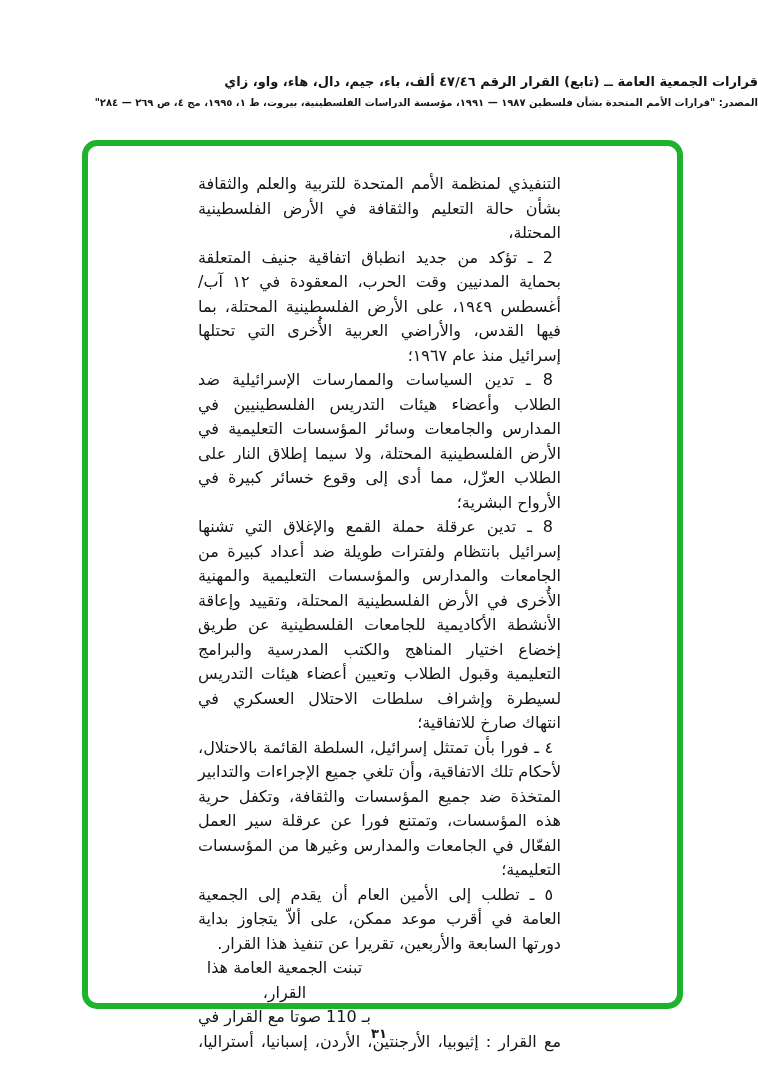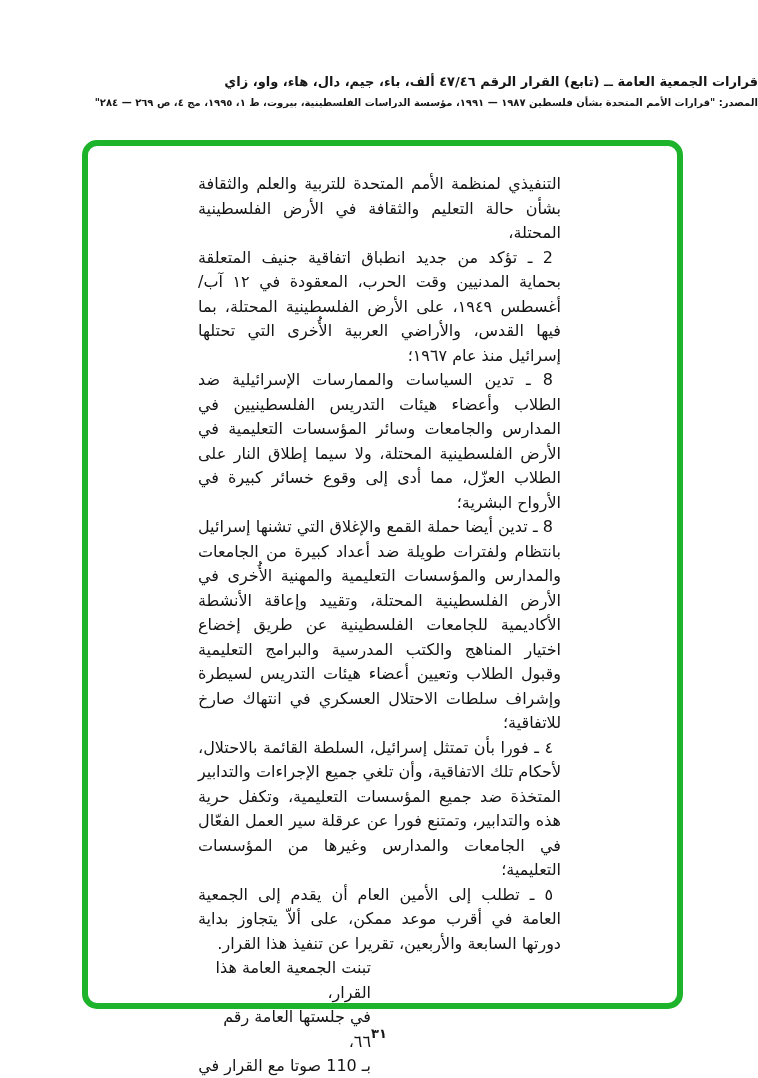--- a/index.html
+++ b/index.html
@@ -42,21 +42,21 @@
     font-size:16px;
     line-height:24.5px;
     color:#141414;
     margin-left:36px;
   }
   .res-text p{margin:0;padding:0;}
   .para-num{text-indent:8px;}
   .para-num b{font-weight:normal;}
   
   .adopt-line{
-    text-align:right;
+    text-align:center;
     margin-right:190px;
   }
   .adopt-line.adopt-last{
     margin-right:145px;
   }
   
   .vote-line{
     text-align:justify;
     text-align-last:justify;
   }
@@ -90,39 +90,38 @@
       </p>
 
       <p class="para-num">
         <span>8 ـ</span>
         <b>تدين</b>
         <span>السياسات والممارسات الإسرائيلية ضد الطلاب وأعضاء هيئات التدريس الفلسطينيين في المدارس والجامعات وسائر المؤسسات التعليمية في الأرض الفلسطينية المحتلة، ولا سيما إطلاق النار على الطلاب العزّل، مما أدى إلى وقوع خسائر كبيرة في الأرواح البشرية؛</span>
       </p>
 
       <p class="para-num">
         <span>8 ـ</span>
-        <b>تدين أيضا</b>
+        <b>تدين عرقلة</b>
         <span>حملة القمع والإغلاق التي تشنها إسرائيل بانتظام ولفترات طويلة ضد أعداد كبيرة من الجامعات والمدارس والمؤسسات التعليمية والمهنية الأُخرى في الأرض الفلسطينية المحتلة، وتقييد وإعاقة الأنشطة الأكاديمية للجامعات الفلسطينية عن طريق إخضاع اختيار المناهج والكتب المدرسية والبرامج التعليمية وقبول الطلاب وتعيين أعضاء هيئات التدريس لسيطرة وإشراف سلطات الاحتلال العسكري في انتهاك صارخ للاتفاقية؛</span>
       </p>
 
       <p class="para-num">
         <span>٤ ـ</span>
         <b>فورا</b>
-        <span>بأن تمتثل إسرائيل، السلطة القائمة بالاحتلال، لأحكام تلك الاتفاقية، وأن تلغي جميع الإجراءات والتدابير المتخذة ضد جميع المؤسسات التعليمية، وتكفل حرية هذه والتدابير، وتمتنع فورا عن عرقلة سير العمل الفعّال في الجامعات والمدارس وغيرها من المؤسسات التعليمية؛</span>
+        <span>بأن تمتثل إسرائيل، السلطة القائمة بالاحتلال، لأحكام تلك الاتفاقية، وأن تلغي جميع الإجراءات والتدابير المتخذة ضد جميع المؤسسات والثقافة، وتكفل حرية هذه المؤسسات، وتمتنع فورا عن عرقلة سير العمل الفعّال في الجامعات والمدارس وغيرها من المؤسسات التعليمية؛</span>
       </p>
 
       <p class="para-num">
         <span>٥ ـ</span>
         <b>تطلب</b>
         <span>إلى الأمين العام أن يقدم إلى الجمعية العامة في أقرب موعد ممكن، على ألاّ يتجاوز بداية دورتها السابعة والأربعين، تقريرا عن تنفيذ هذا القرار.</span>
       </p>
 
       <div>
         <div class="adopt-line">تبنت الجمعية العامة هذا القرار،</div>
-        <div class="adopt-line">في جلستها العامة رقم ٦٦،</div>
         <div class="adopt-line">بـ 110 صوتا مع القرار في</div>
       </div>
 
       <p class="vote-line">مع القرار : إثيوبيا، الأرجنتين، الأردن، إسبانيا، أستراليا،</p>
 
     </div>
   </div>
 
   <div class="page-number">٣١</div>
 

